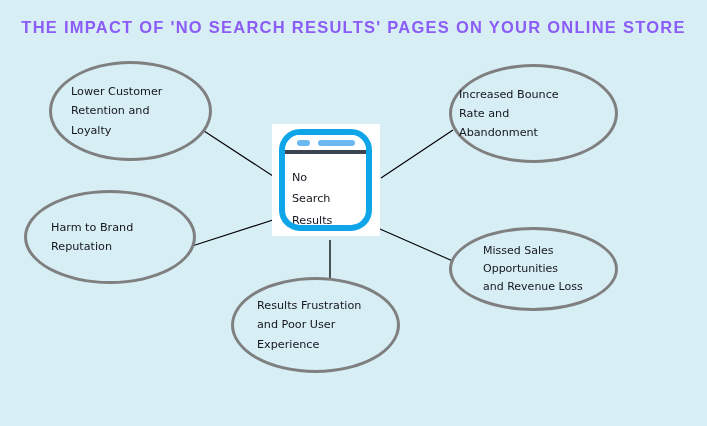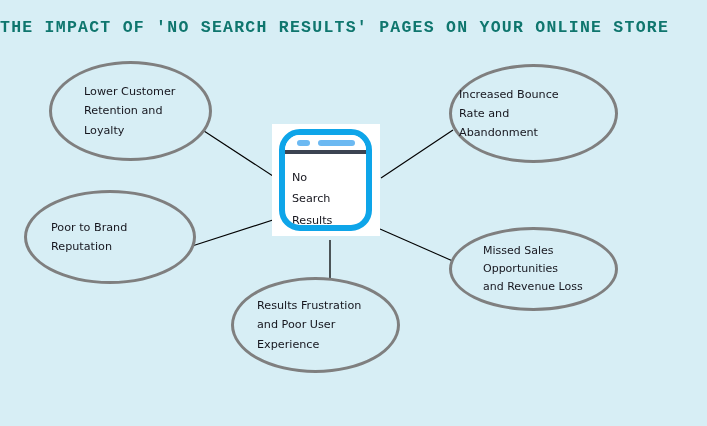--- a/index.html
+++ b/index.html
@@ -20,24 +20,25 @@
     height: 426px;
     background: #d7eef5;
   }
 
   
   .title {
     position: absolute;
     left: 0;
     top: 18px;
     width: 707px;
-    font-family: Liberation Mono, monospace;
+    text-align: center;
+    font-family: Liberation Sans, sans-serif;
     font-size: 16.5px;
     font-weight: bold;
-    color: #0f766e;
+    color: #8b5cf6;
     letter-spacing: 1.25px;
     white-space: nowrap;
   }
 
   
   #edges {
     position: absolute;
     left: 0;
     top: 0;
     width: 707px;
@@ -59,21 +60,21 @@
   .node .label {
     font-family: "DejaVu Sans", sans-serif;
     font-size: 11.2px;
     line-height: 1.72;
     color: #16161e;
     white-space: pre-line;
     text-align: left;
   }
 
   .node-tl { left: 49px;  top: 61px;  width: 163px; height: 100px; }
-  .node-tl .label { padding-left: 32px; }
+  .node-tl .label { padding-left: 19px; }
 
   .node-ml { left: 24px;  top: 190px; width: 172px; height: 94px; }
   .node-ml .label { padding-left: 24px; }
 
   .node-bc { left: 231px; top: 277px; width: 169px; height: 96px; }
   .node-bc .label { padding-left: 23px; }
 
   .node-tr { left: 449px; top: 64px;  width: 169px; height: 99px; }
   .node-tr .label { padding-left: 7px; }
 
@@ -163,21 +164,21 @@
     <line x1="380" y1="229" x2="455" y2="262" stroke="#000000" stroke-width="1.1"></line>
   </svg>
 
   <div class="node node-tl">
     <span class="label">Lower Customer
 Retention and
 Loyalty</span>
   </div>
 
   <div class="node node-ml">
-    <span class="label">Poor to Brand
+    <span class="label">Harm to Brand
 Reputation</span>
   </div>
 
   <div class="node node-bc">
     <span class="label">Results Frustration
 and Poor User
 Experience</span>
   </div>
 
   <div class="node node-tr">

